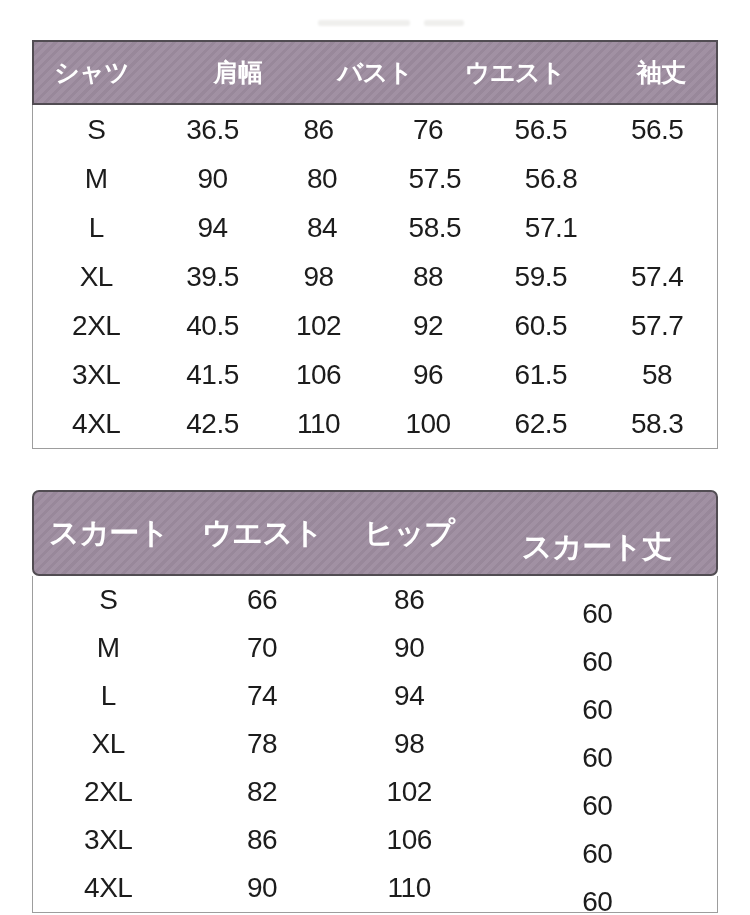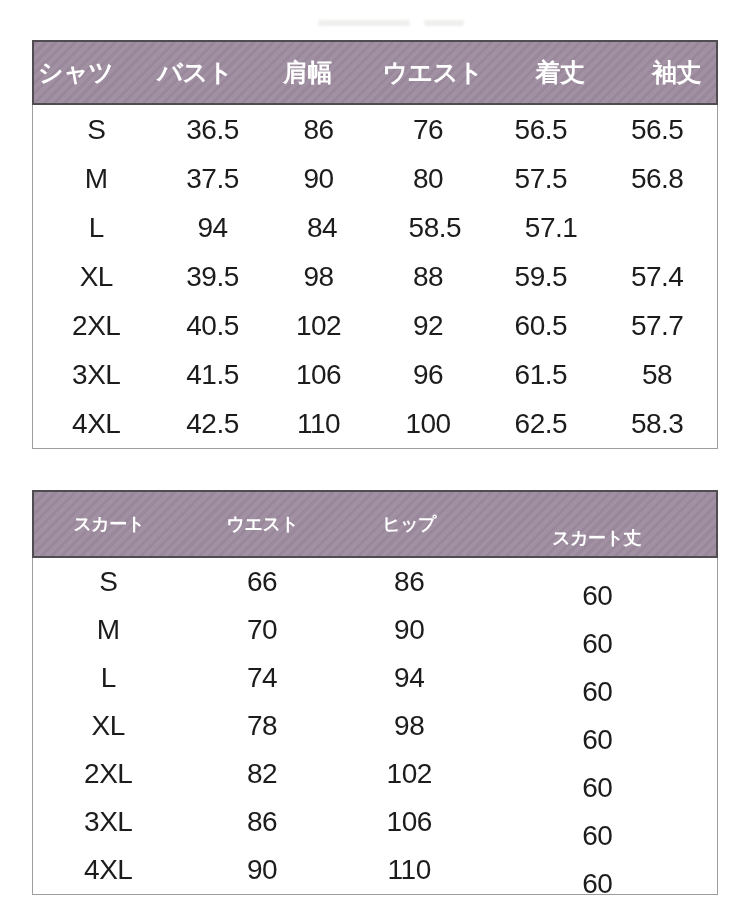--- a/index.html
+++ b/index.html
@@ -28,21 +28,21 @@
     border:2px solid #514c52;
     background-color:#9e8da0;
     background-image:repeating-linear-gradient(
       135deg,
       rgba(0,0,0,0.035) 0px, rgba(0,0,0,0.035) 3px,
       rgba(255,255,255,0.03) 3px, rgba(255,255,255,0.03) 7px);
     color:#ffffff;
     font-weight:bold;
   }
   .shirt .thead{height:65px;font-size:25px;gap:40px;}
-  .skirt .thead{height:68px;font-size:18px;}
+  .skirt .thead{height:86px;font-size:30px;border-radius:7px;}
 
   .tbody{
     box-sizing:border-box;
     border:1px solid #9d9d9d;
     border-top:none;
     background:#ffffff;
     color:#1c1c1c;
   }
   .row{display:flex;align-items:center;}
   .shirt .row{height:49px;}
@@ -73,38 +73,36 @@
 <div class="page">
 
   <div class="artifact">
     <span class="smudge s1"></span>
     <span class="smudge s2"></span>
   </div>
 
   <div class="size-table shirt">
     <div class="thead">
         <div class="cell c0">シャツ</div>
+        <div class="cell c1">肩幅</div>
         <div class="cell c2">バスト</div>
-        <div class="cell c1">肩幅</div>
         <div class="cell c3">ウエスト</div>
-        <div class="cell c4">着丈</div>
         <div class="cell c5">袖丈</div>
       </div>
     <div class="tbody">
         <div class="row">
           <div class="cell c0">S</div>
           <div class="cell c1">36.5</div>
           <div class="cell c2">86</div>
           <div class="cell c3">76</div>
           <div class="cell c4">56.5</div>
           <div class="cell c5">56.5</div>
         </div>
         <div class="row">
           <div class="cell c0">M</div>
-          <div class="cell c1">37.5</div>
           <div class="cell c2">90</div>
           <div class="cell c3">80</div>
           <div class="cell c4">57.5</div>
           <div class="cell c5">56.8</div>
         </div>
         <div class="row">
           <div class="cell c0">L</div>
           <div class="cell c2">94</div>
           <div class="cell c3">84</div>
           <div class="cell c4">58.5</div>

